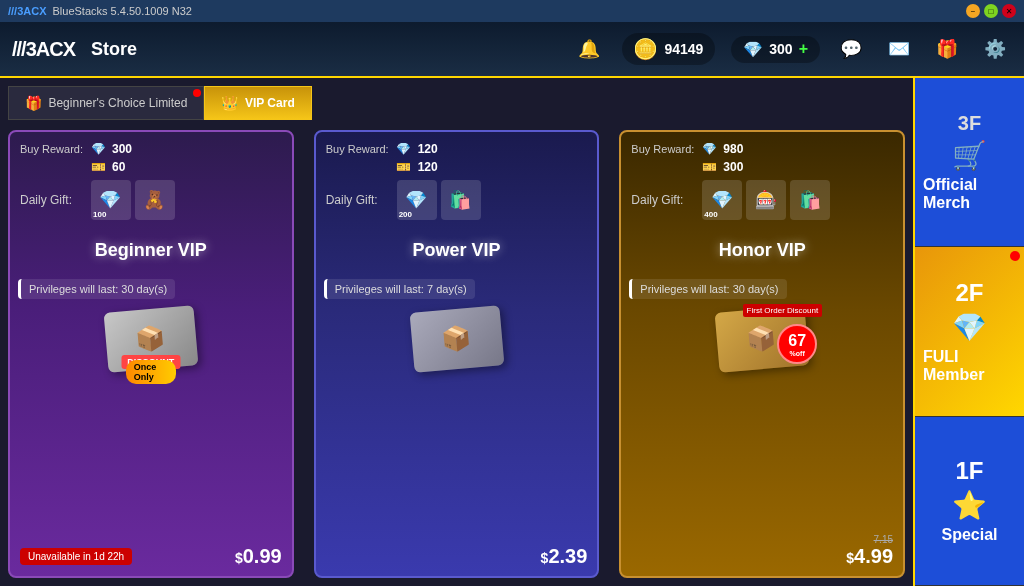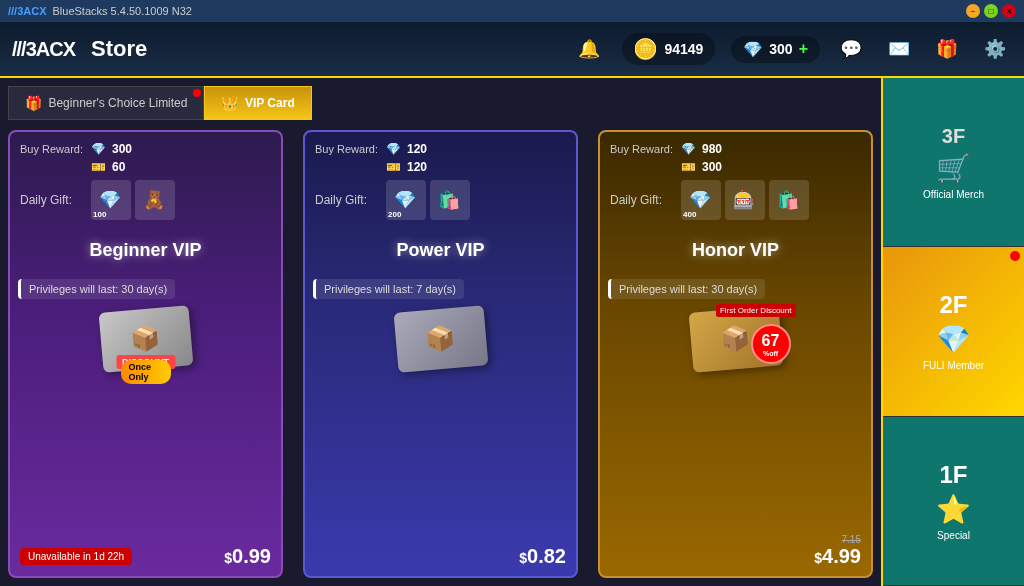--- a/index.html
+++ b/index.html
@@ -26,21 +26,21 @@
     .top-nav {
       height: 56px;
       background: linear-gradient(180deg, #0d1b2e 0%, #1a2d44 100%);
       display: flex;
       align-items: center;
       padding: 0 12px;
       gap: 16px;
       border-bottom: 2px solid #ffd700;
     }
     .nav-logo { color: #fff; font-size: 20px; font-weight: 900; letter-spacing: -1px; }
-    .nav-store { color: #fff; font-size: 22px; font-weight: bold; flex: 1; }
+    .nav-store { color: #fff; font-size: 18px; font-weight: bold; flex: 1; }
     .nav-icon { width: 32px; height: 32px; display: flex; align-items: center; justify-content: center; color: #fff; font-size: 18px; cursor: pointer; }
     .nav-currency { display: flex; align-items: center; gap: 6px; background: rgba(0,0,0,0.3); border-radius: 16px; padding: 4px 12px; }
     .currency-coin { color: #ffd700; font-size: 20px; }
     .currency-value { color: #fff; font-size: 14px; font-weight: bold; }
     .currency-diamond { color: #4af; font-size: 16px; }
     .currency-plus { color: #4f4; font-size: 16px; font-weight: bold; }
 
     
     .main-area {
       display: flex;
@@ -287,22 +287,22 @@
     .old-price {
       color: #aaa;
       font-size: 10px;
       text-decoration: line-through;
       display: block;
       text-align: right;
     }
 
     
     .right-sidebar {
-      width: 143px;
-      background: #0f766e;
+      width: 111px;
+      background: #1d4ed8;
       display: flex;
       flex-direction: column;
       border-left: 2px solid #ffd700;
     }
     .floor-item {
       flex: 1;
       display: flex;
       flex-direction: column;
       align-items: center;
       justify-content: center;
@@ -314,23 +314,23 @@
     }
     .floor-item.active-floor {
       background: linear-gradient(135deg, #e8960a, #ffd700);
     }
     .floor-num {
       font-size: 24px;
       font-weight: 900;
       color: #fff;
     }
     .floor-name {
-      font-size: 10px;
-      color: #fff;
-      font-weight: normal;
+      font-size: 16px;
+      color: #fff;
+      font-weight: bold;
       text-align: left;
     }
     .floor-3 .floor-num { color: #ddd; font-size: 20px; }
     .floor-icon { font-size: 28px; }
 
     .floor-item .floor-badge {
       position: absolute;
       top: 4px;
       right: 4px;
       width: 10px; height: 10px;
@@ -466,21 +466,21 @@
           <span class="privileges-text">Privileges will last: 7 day(s)</span>
           <div class="card-image-area">
             <div class="package-img">
               <div class="package-box" style="background: linear-gradient(135deg, #aab, #778);">📦</div>
             </div>
           </div>
         </div>
         <div class="card-footer">
           <span></span>
           <span class="price">
-            <span class="price-dollar">$</span><span>0.82</span>
+            <span class="price-dollar">$</span><span>2.39</span>
           </span>
         </div>
       </div>
 
       <div class="vip-card honor">
         <div class="card-rewards">
           <div class="reward-row">
             <span class="reward-label">Buy Reward:</span>
             <span class="reward-diamond">💎</span>
             <span class="reward-num">980</span>

